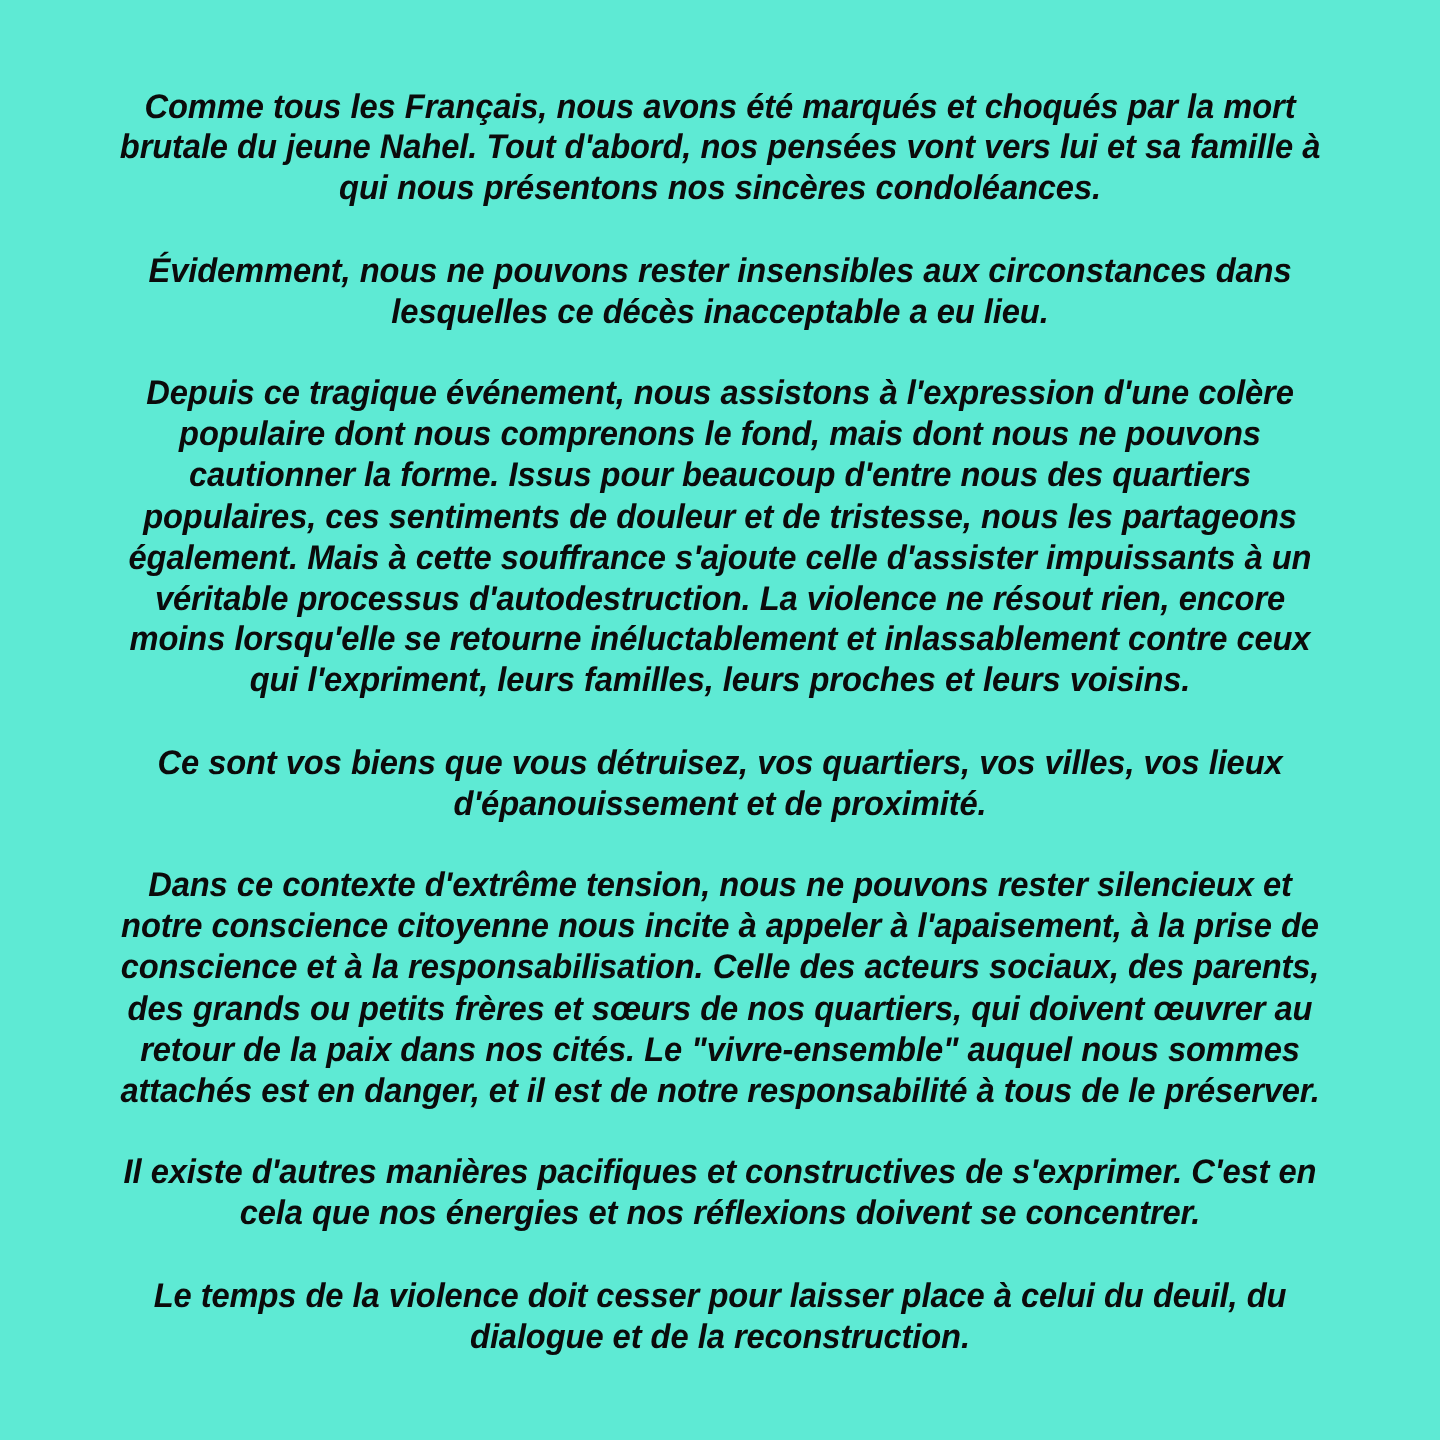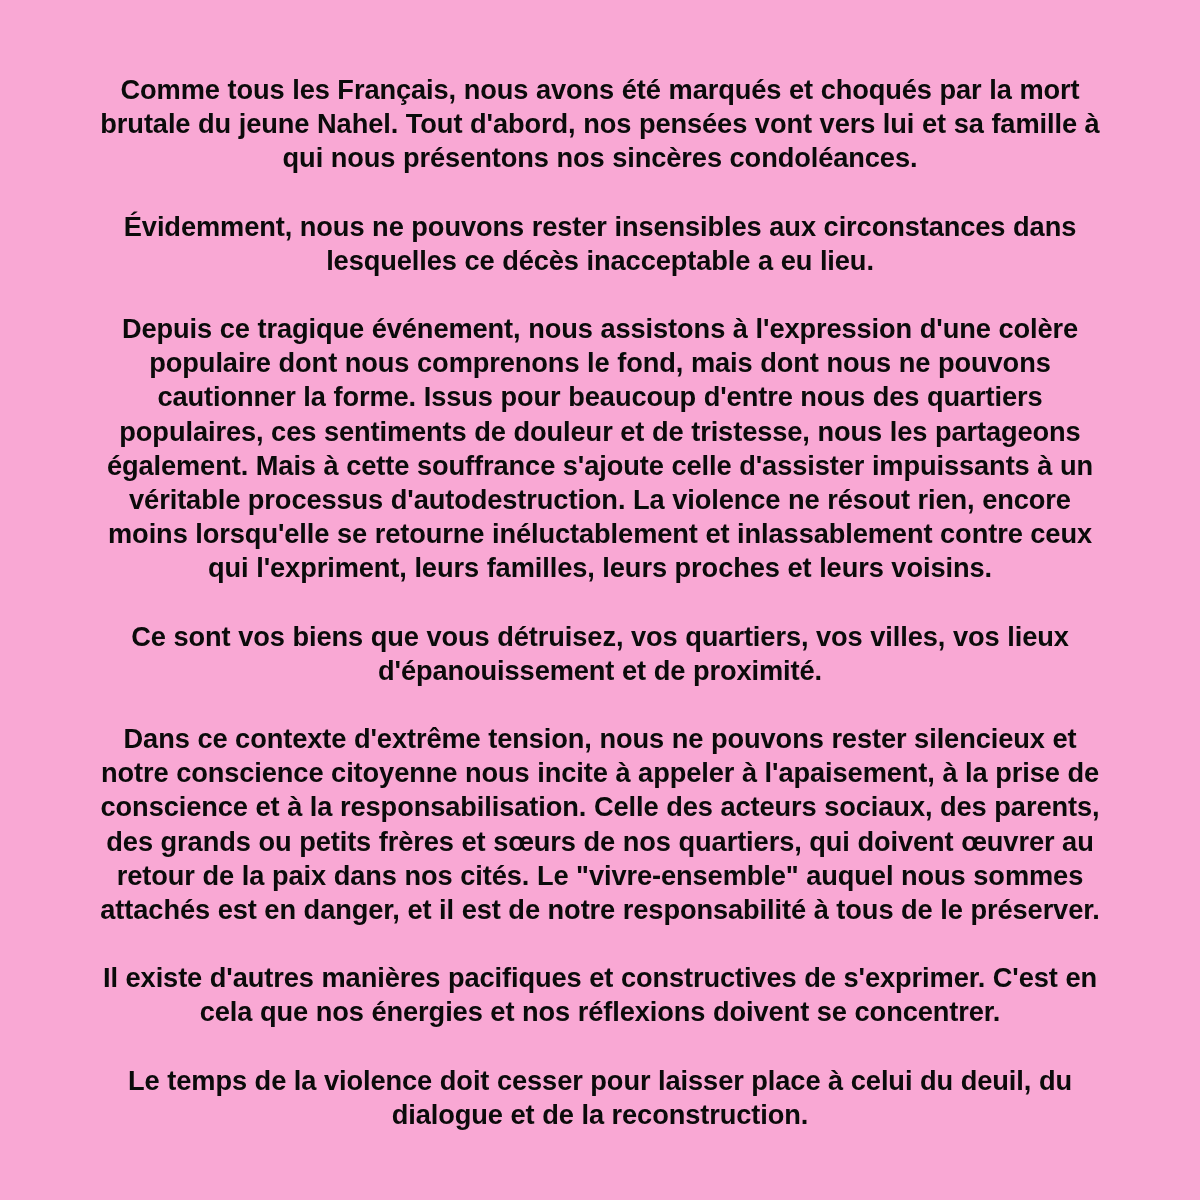--- a/index.html
+++ b/index.html
@@ -42,21 +42,21 @@
     font-stretch: condensed;
     white-space: pre-wrap;
   }
   .paragraph:last-child {
     margin-bottom: 0;
   }
 </style>
 </head>
 <body style="background: rgb(255, 255, 255);">
 
-<div id="statement-card" style="background: #f9a8d4;">
+<div id="statement-card" style="background: #5eead4; font-style: italic;">
   <div id="statement-body">
     <p class="paragraph" style="color: rgb(11, 11, 11); text-align: center;">Comme tous les Français, nous avons été marqués et choqués par la mort brutale du jeune Nahel. Tout d'abord, nos pensées vont vers lui et sa famille à qui nous présentons nos sincères condoléances.</p>
     <p class="paragraph" style="color: rgb(11, 11, 11); text-align: center;">Évidemment, nous ne pouvons rester insensibles aux circonstances dans lesquelles ce décès inacceptable a eu lieu.</p>
     <p class="paragraph" style="color: rgb(11, 11, 11); text-align: center;">Depuis ce tragique événement, nous assistons à l'expression d'une colère populaire dont nous comprenons le fond, mais dont nous ne pouvons cautionner la forme. Issus pour beaucoup d'entre nous des quartiers populaires, ces sentiments de douleur et de tristesse, nous les partageons également. Mais à cette souffrance s'ajoute celle d'assister impuissants à un véritable processus d'autodestruction. La violence ne résout rien, encore moins lorsqu'elle se retourne inéluctablement et inlassablement contre ceux qui l'expriment, leurs familles, leurs proches et leurs voisins.</p>
     <p class="paragraph" style="color: rgb(11, 11, 11); text-align: center;">Ce sont vos biens que vous détruisez, vos quartiers, vos villes, vos lieux d'épanouissement et de proximité.</p>
     <p class="paragraph" style="color: rgb(11, 11, 11); text-align: center;">Dans ce contexte d'extrême tension, nous ne pouvons rester silencieux et notre conscience citoyenne nous incite à appeler à l'apaisement, à la prise de conscience et à la responsabilisation. Celle des acteurs sociaux, des parents, des grands ou petits frères et sœurs de nos quartiers, qui doivent œuvrer au retour de la paix dans nos cités. Le "vivre-ensemble" auquel nous sommes attachés est en danger, et il est de notre responsabilité à tous de le préserver.</p>
     <p class="paragraph" style="color: rgb(11, 11, 11); text-align: center;">Il existe d'autres manières pacifiques et constructives de s'exprimer. C'est en cela que nos énergies et nos réflexions doivent se concentrer.</p>
     <p class="paragraph" style="color: rgb(11, 11, 11); text-align: center;">Le temps de la violence doit cesser pour laisser place à celui du deuil, du dialogue et de la reconstruction.</p>
   </div>
 </div>

